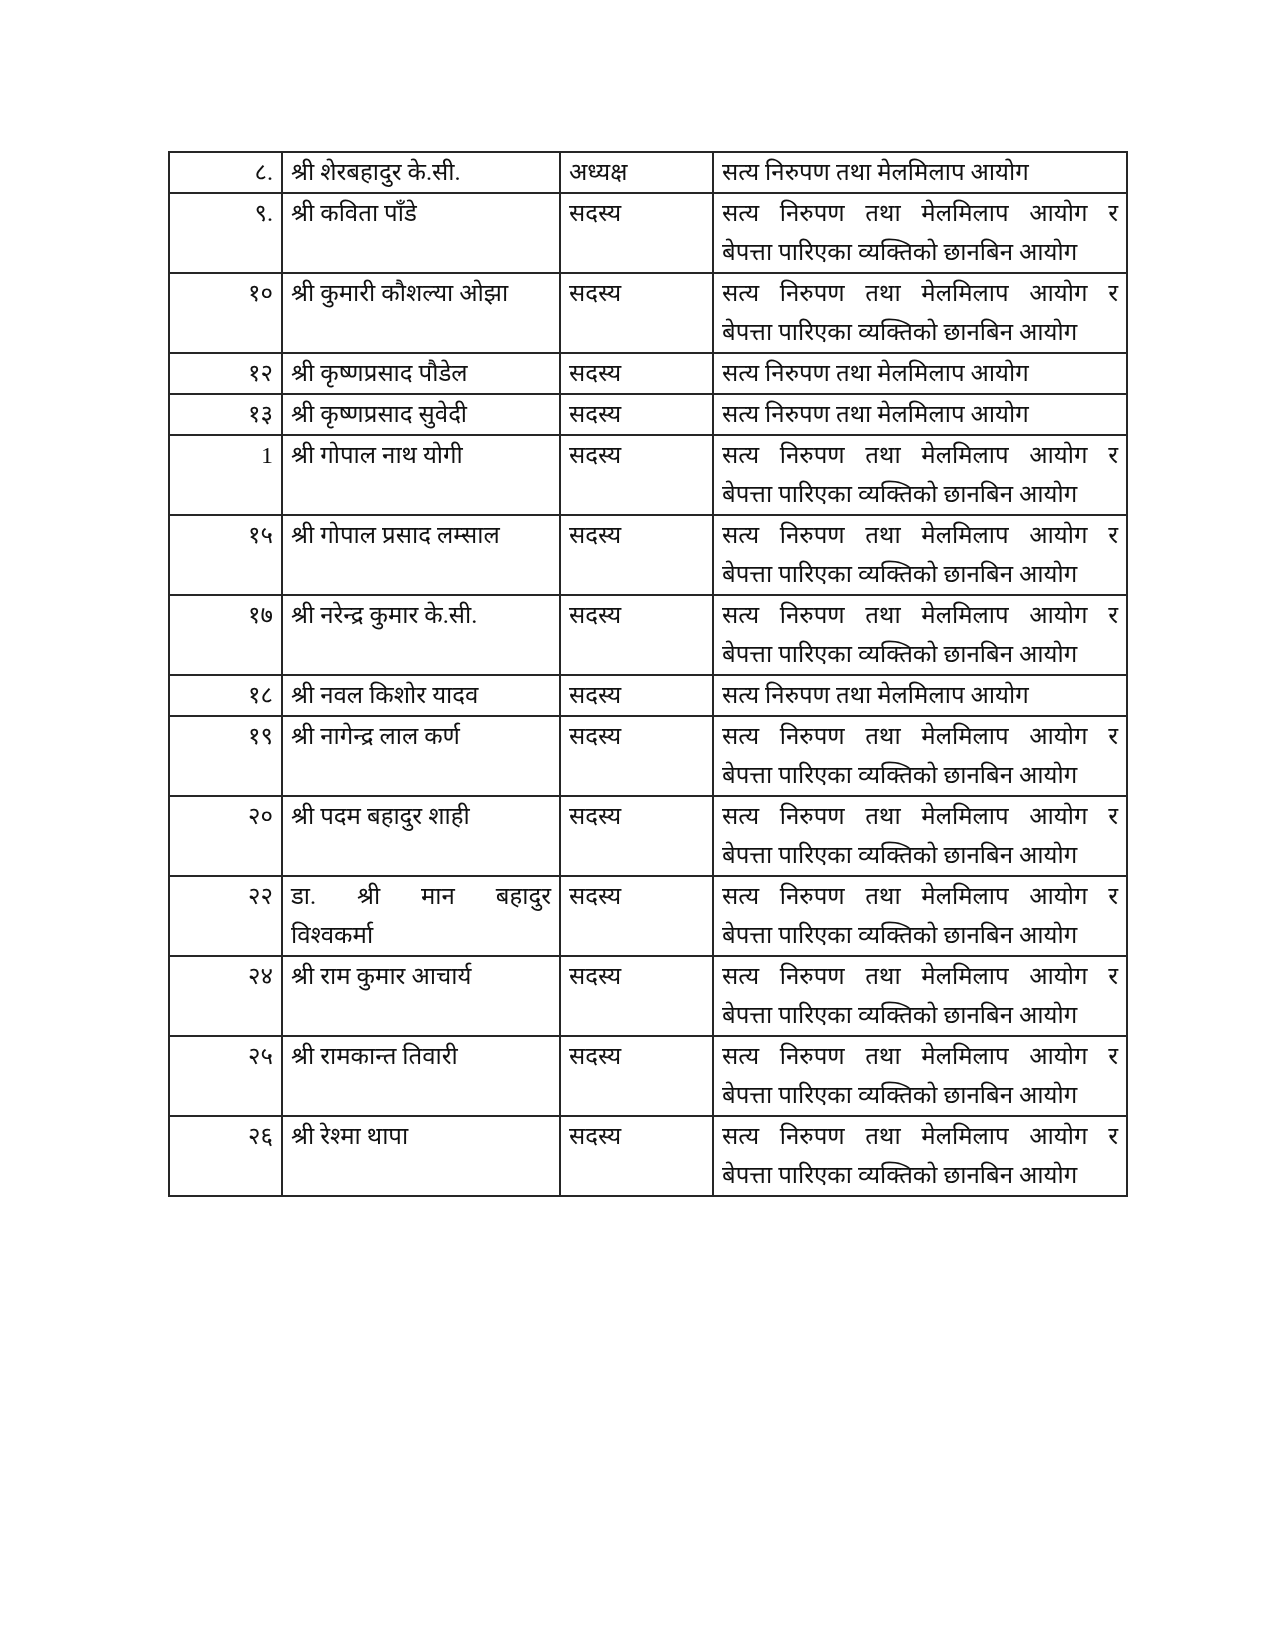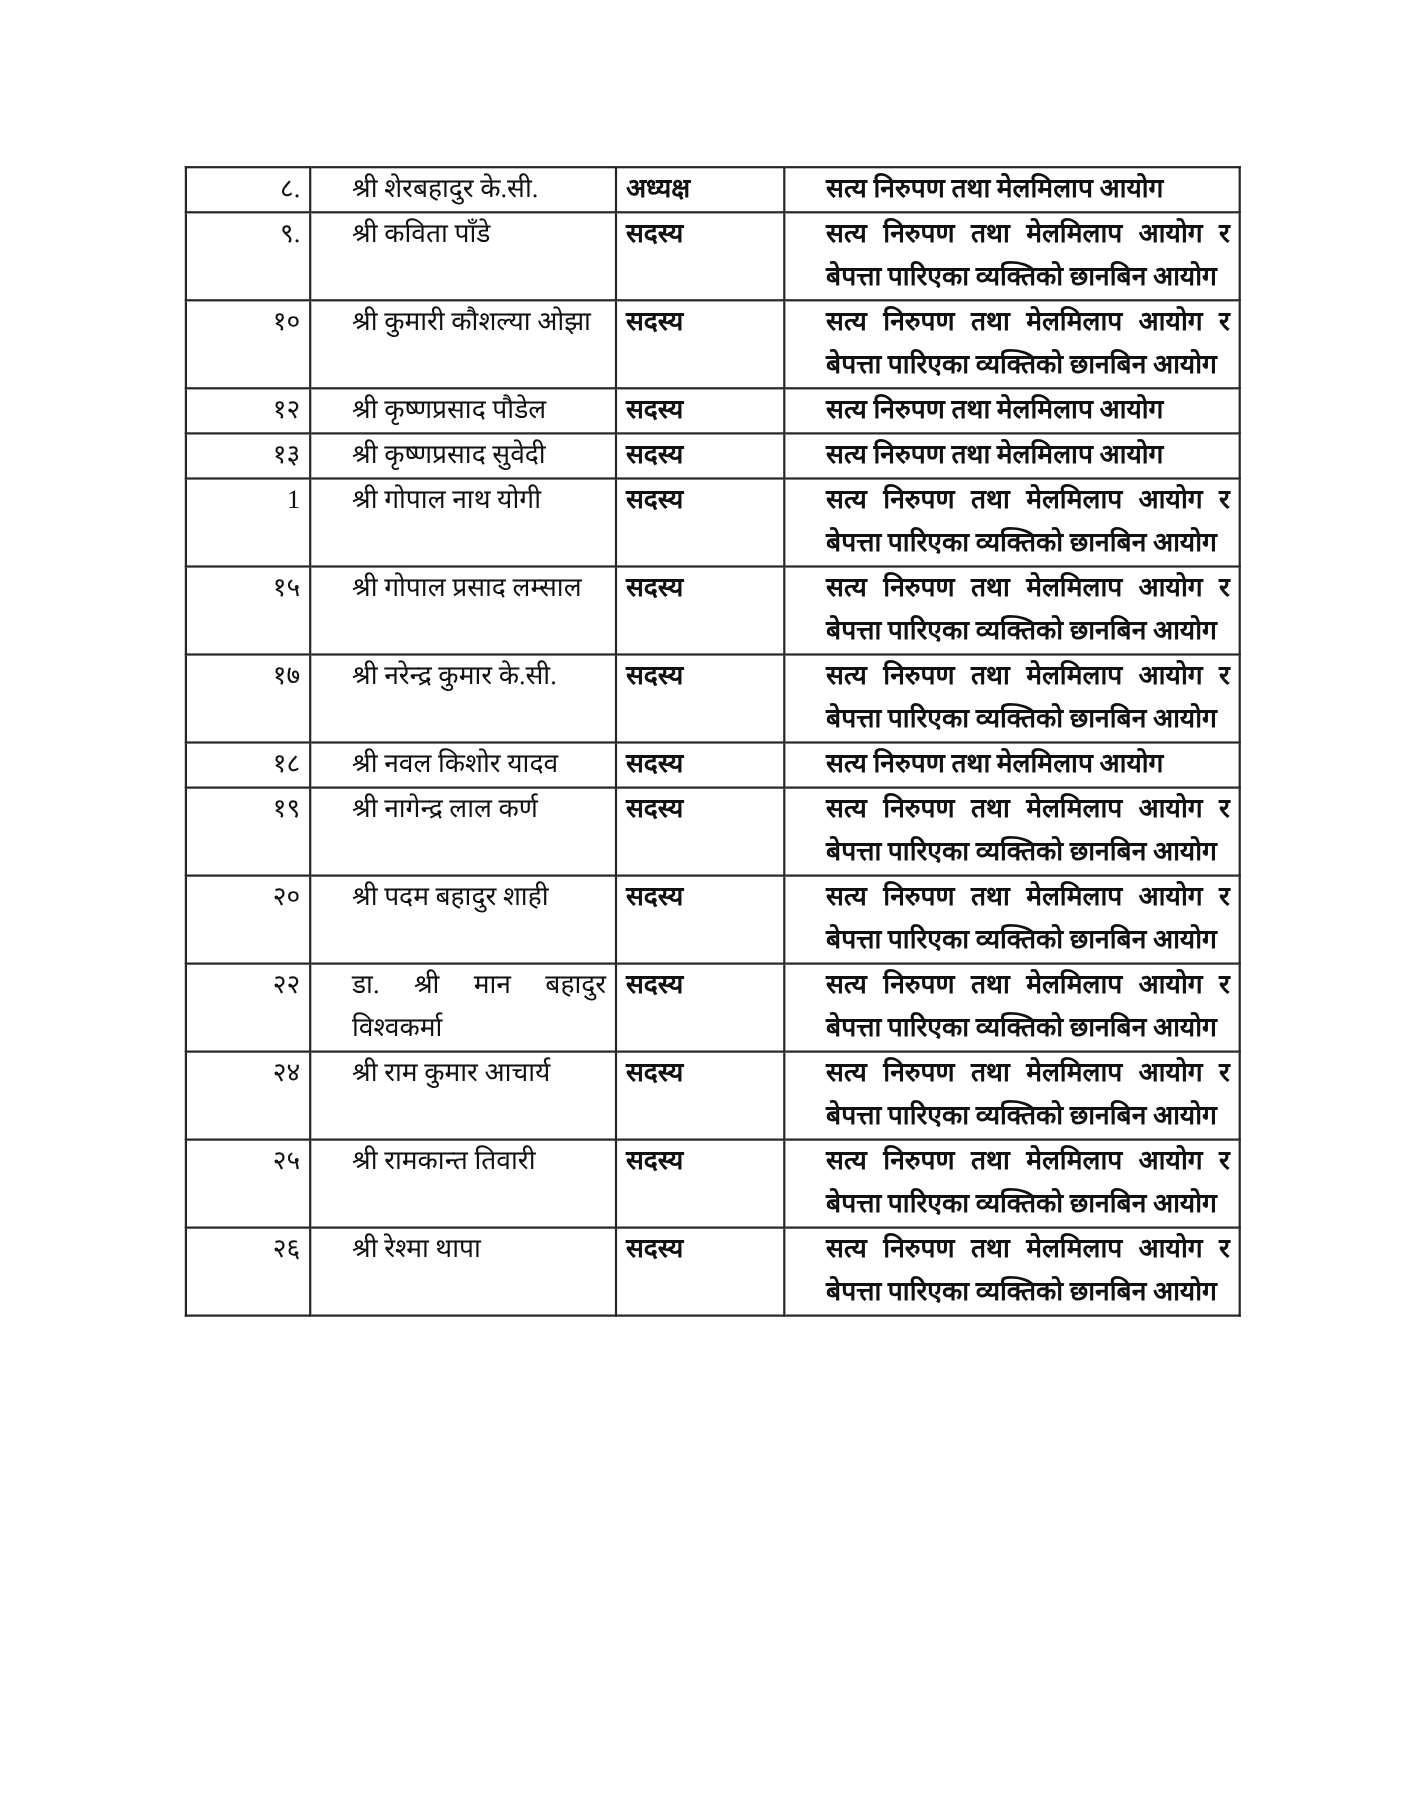--- a/index.html
+++ b/index.html
@@ -32,23 +32,23 @@
     padding: 0 8px;
     overflow: hidden;
   }
   tr.h1 { height: 40px; }
   tr.h2 { height: 80px; }
   td.c-no {
     text-align: right;
     padding-right: 5px;
   }
   td.c-name { padding-left: 11px; padding-right: 9px; }
-  td.c-role { padding-left: 11px; font-weight: bold; }
-  td.c-comm { padding-left: 11px; padding-right: 10px; font-weight: bold; }
-  .ln { display: block; margin-left: 29px; }
+  td.c-role { padding-left: 11px; }
+  td.c-comm { padding-left: 11px; padding-right: 10px; }
+  .ln { display: block; }
   .stretch {
     text-align: justify;
     text-align-last: justify;
   }
 </style>
 </head>
 <body>
 
 <div class="doc-table-wrap">
   <table class="doc-table">

